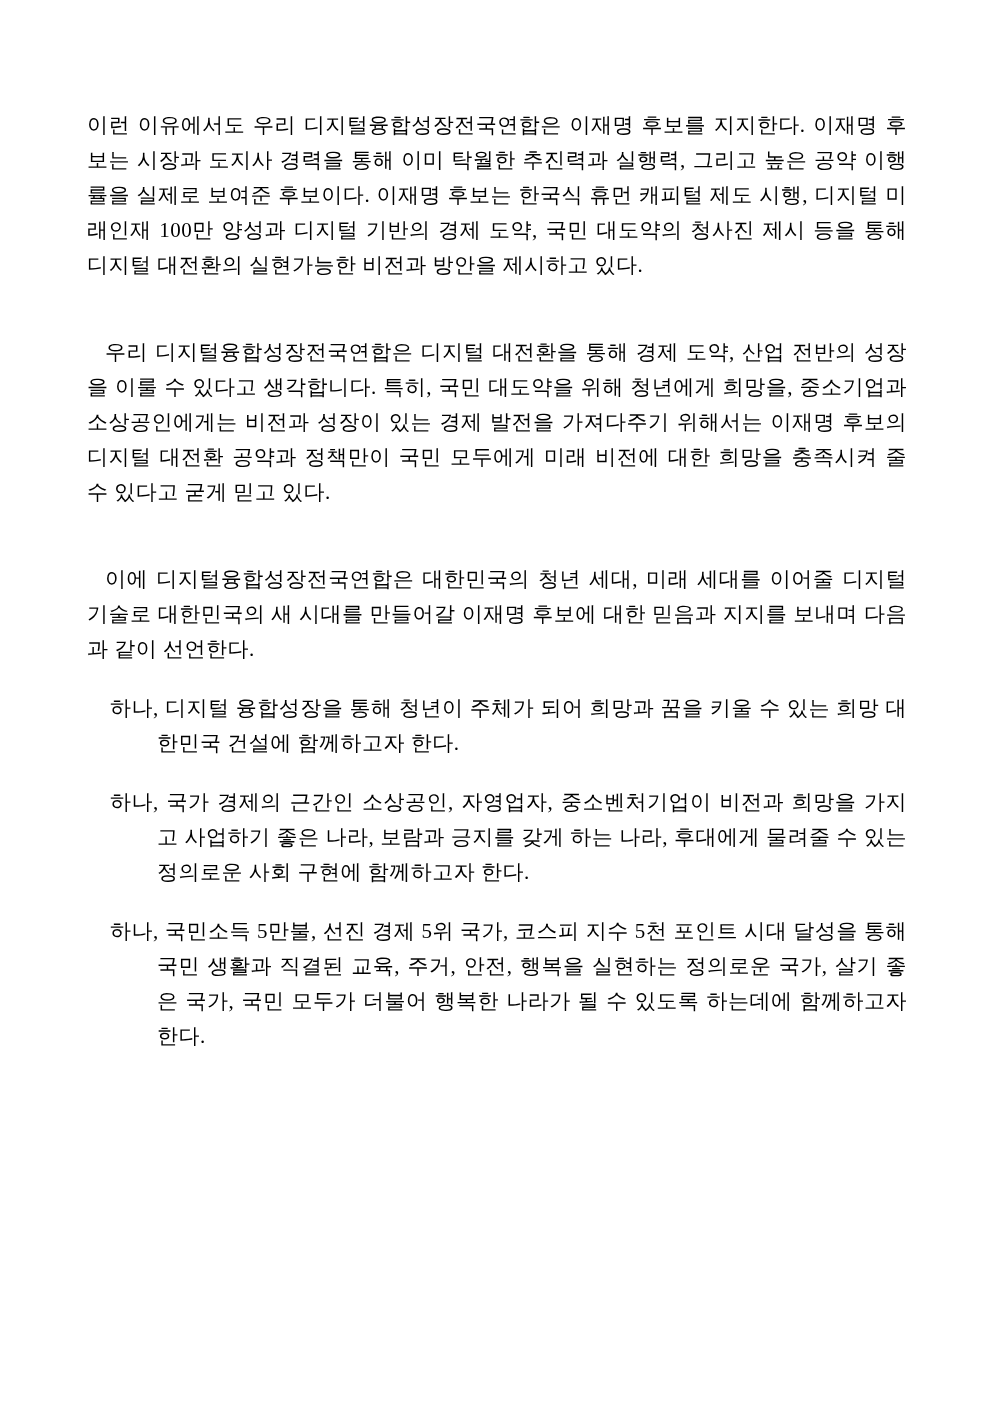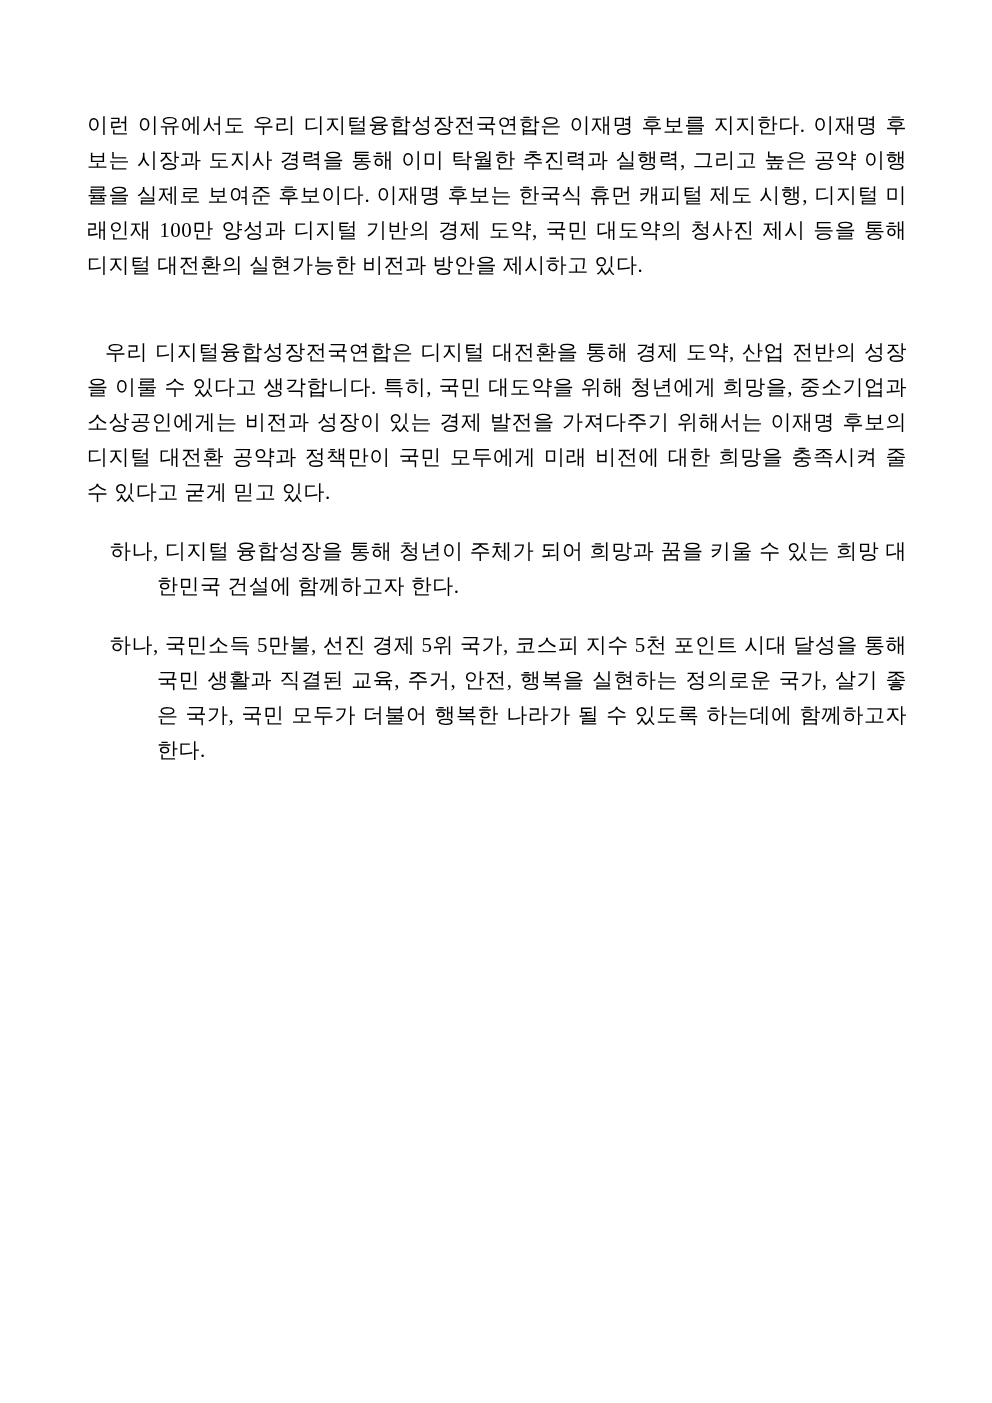--- a/index.html
+++ b/index.html
@@ -51,25 +51,30 @@
 </style>
 </head>
 <body>
 
 <div class="page">
 
   <p class="para">이런 이유에서도 우리 디지털융합성장전국연합은 이재명 후보를 지지한다. 이재명 후보는 시장과 도지사 경력을 통해 이미 탁월한 추진력과 실행력, 그리고 높은 공약 이행률을 실제로 보여준 후보이다. 이재명 후보는 한국식 휴먼 캐피털 제도 시행, 디지털 미래인재 100만 양성과 디지털 기반의 경제 도약, 국민 대도약의 청사진 제시 등을 통해 디지털 대전환의 실현가능한 비전과 방안을 제시하고 있다.</p>
 
   <p class="para indent">우리 디지털융합성장전국연합은 디지털 대전환을 통해 경제 도약, 산업 전반의 성장을 이룰 수 있다고 생각합니다. 특히, 국민 대도약을 위해 청년에게 희망을, 중소기업과 소상공인에게는 비전과 성장이 있는 경제 발전을 가져다주기 위해서는 이재명 후보의 디지털 대전환 공약과 정책만이 국민 모두에게 미래 비전에 대한 희망을 충족시켜 줄 수 있다고 굳게 믿고 있다.</p>
 
+  <p class="para indent">이에 디지털융합성장전국연합은 대한민국의 청년 세대, 미래 세대를 이어줄 디지털 기술로 대한민국의 새 시대를 만들어갈 이재명 후보에 대한 믿음과 지지를 보내며 다음과 같이 선언한다.</p>
 
   <div class="decl">
     <span class="marker">하나,</span>
     <span>디지털 융합성장을 통해 청년이 주체가 되어 희망과 꿈을 키울 수 있는 희망 대한민국 건설에 함께하고자 한다.</span>
   </div>
 
+  <div class="decl">
+    <span class="marker">하나,</span>
+    <span>국가 경제의 근간인 소상공인, 자영업자, 중소벤처기업이 비전과 희망을 가지고 사업하기 좋은 나라, 보람과 긍지를 갖게 하는 나라, 후대에게 물려줄 수 있는 정의로운 사회 구현에 함께하고자 한다.</span>
+  </div>
 
   <div class="decl">
     <span class="marker">하나,</span>
     <span>국민소득 5만불, 선진 경제 5위 국가, 코스피 지수 5천 포인트 시대 달성을 통해 국민 생활과 직결된 교육, 주거, 안전, 행복을 실현하는 정의로운 국가, 살기 좋은 국가, 국민 모두가 더불어 행복한 나라가 될 수 있도록 하는데에 함께하고자 한다.</span>
   </div>
 
 </div>
 
 </body></html>

